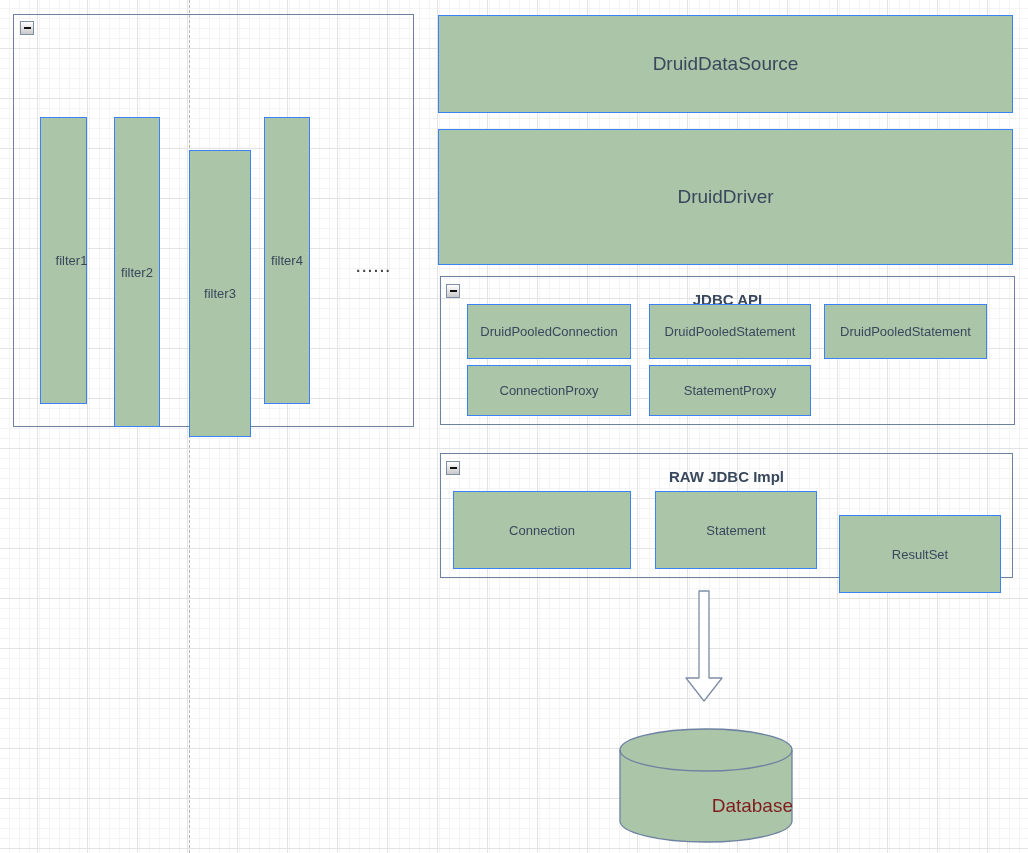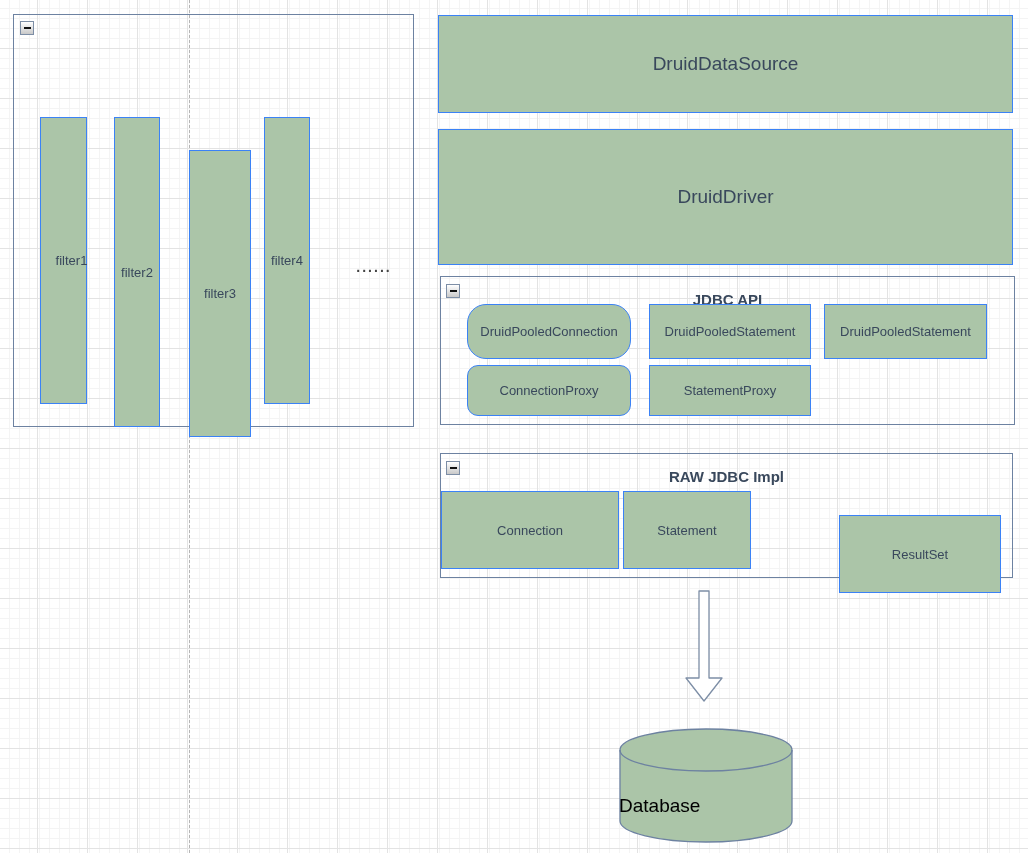--- a/index.html
+++ b/index.html
@@ -41,22 +41,22 @@
   .collapse-btn .minus{width:7px;height:2px;background:#111;}
   .lbl-lg{font-size:19px;}
   .lbl-md{font-size:13px;}
   .dots{font-size:14px;letter-spacing:2px;color:#444;font-weight:bold;}
   .divider-dashed{
     position:absolute;top:0;bottom:0;width:0;
     border-left:1px dashed #b5b5b5;
   }
   svg{display:block;}
   .db-label{
-    position:absolute;left:0;right:0;top:58%;text-align:left;
-    font-size:19px;color:#000000;
+    position:absolute;left:0;right:0;top:58%;text-align:right;
+    font-size:19px;color:#7f1d1d;
   }
 </style>
 </head>
 <body>
 
 <div class="divider-dashed" style="left:189px;"></div>
 
 <div class="abs container-frame" style="left:13px;top:14px;width:401px;height:413px;">
   <div class="collapse-btn">
       <div class="minus"></div>
@@ -85,48 +85,48 @@
 <div class="abs node lbl-lg" style="left:438px;top:129px;width:575px;height:136px;">
   <span>DruidDriver</span>
 </div>
 
 <div class="abs container-frame" style="left:440px;top:276px;width:575px;height:149px;">
   <div class="collapse-btn" style="top:7px;left:5px;">
       <div class="minus"></div>
     </div>
   <div class="container-title title-bold">JDBC API</div>
 
-  <div class="abs node lbl-md" style="left:26px;top:27px;width:164px;height:55px;border-radius:19px;">
+  <div class="abs node lbl-md" style="left:26px;top:27px;width:164px;height:55px;">
     <span>DruidPooledConnection</span>
   </div>
   <div class="abs node lbl-md" style="left:208px;top:27px;width:162px;height:55px;text-align:right;">
     <span>DruidPooledStatement</span>
   </div>
   <div class="abs node lbl-md" style="left:383px;top:27px;width:163px;height:55px;">
     <span>DruidPooledStatement</span>
   </div>
 
-  <div class="abs node lbl-md" style="left:26px;top:88px;width:164px;height:51px;border-radius:11px;">
+  <div class="abs node lbl-md" style="left:26px;top:88px;width:164px;height:51px;">
     <span>ConnectionProxy</span>
   </div>
   <div class="abs node lbl-md" style="left:208px;top:88px;width:162px;height:51px;">
     <span>StatementProxy</span>
   </div>
 </div>
 
 <div class="abs container-frame" style="left:440px;top:453px;width:573px;height:125px;">
   <div class="collapse-btn" style="top:7px;left:5px;">
       <div class="minus"></div>
     </div>
   <div class="container-title title-bold">RAW JDBC Impl</div>
 
-  <div class="abs node lbl-md" style="left:0;top:37px;width:178px;height:78px;">
+  <div class="abs node lbl-md" style="left:12px;top:37px;width:178px;height:78px;">
     <span>Connection</span>
   </div>
-  <div class="abs node lbl-md" style="left:182px;top:37px;width:128px;height:78px;">
+  <div class="abs node lbl-md" style="left:214px;top:37px;width:162px;height:78px;">
     <span>Statement</span>
   </div>
   <div class="abs node lbl-md" style="left:398px;top:37px;width:162px;height:78px;margin-top:24px;">
     <span>ResultSet</span>
   </div>
 </div>
 
 <div class="abs" style="left:684px;top:590px;width:40px;height:113px;">
   <svg width="40" height="113" viewBox="0 0 40 113">
     <polygon points="15,1 25,1 25,88 38,88 20,111 2,88 15,88" fill="#ffffff" stroke="#7d8ea6" stroke-width="1.3" stroke-linejoin="round"></polygon>

